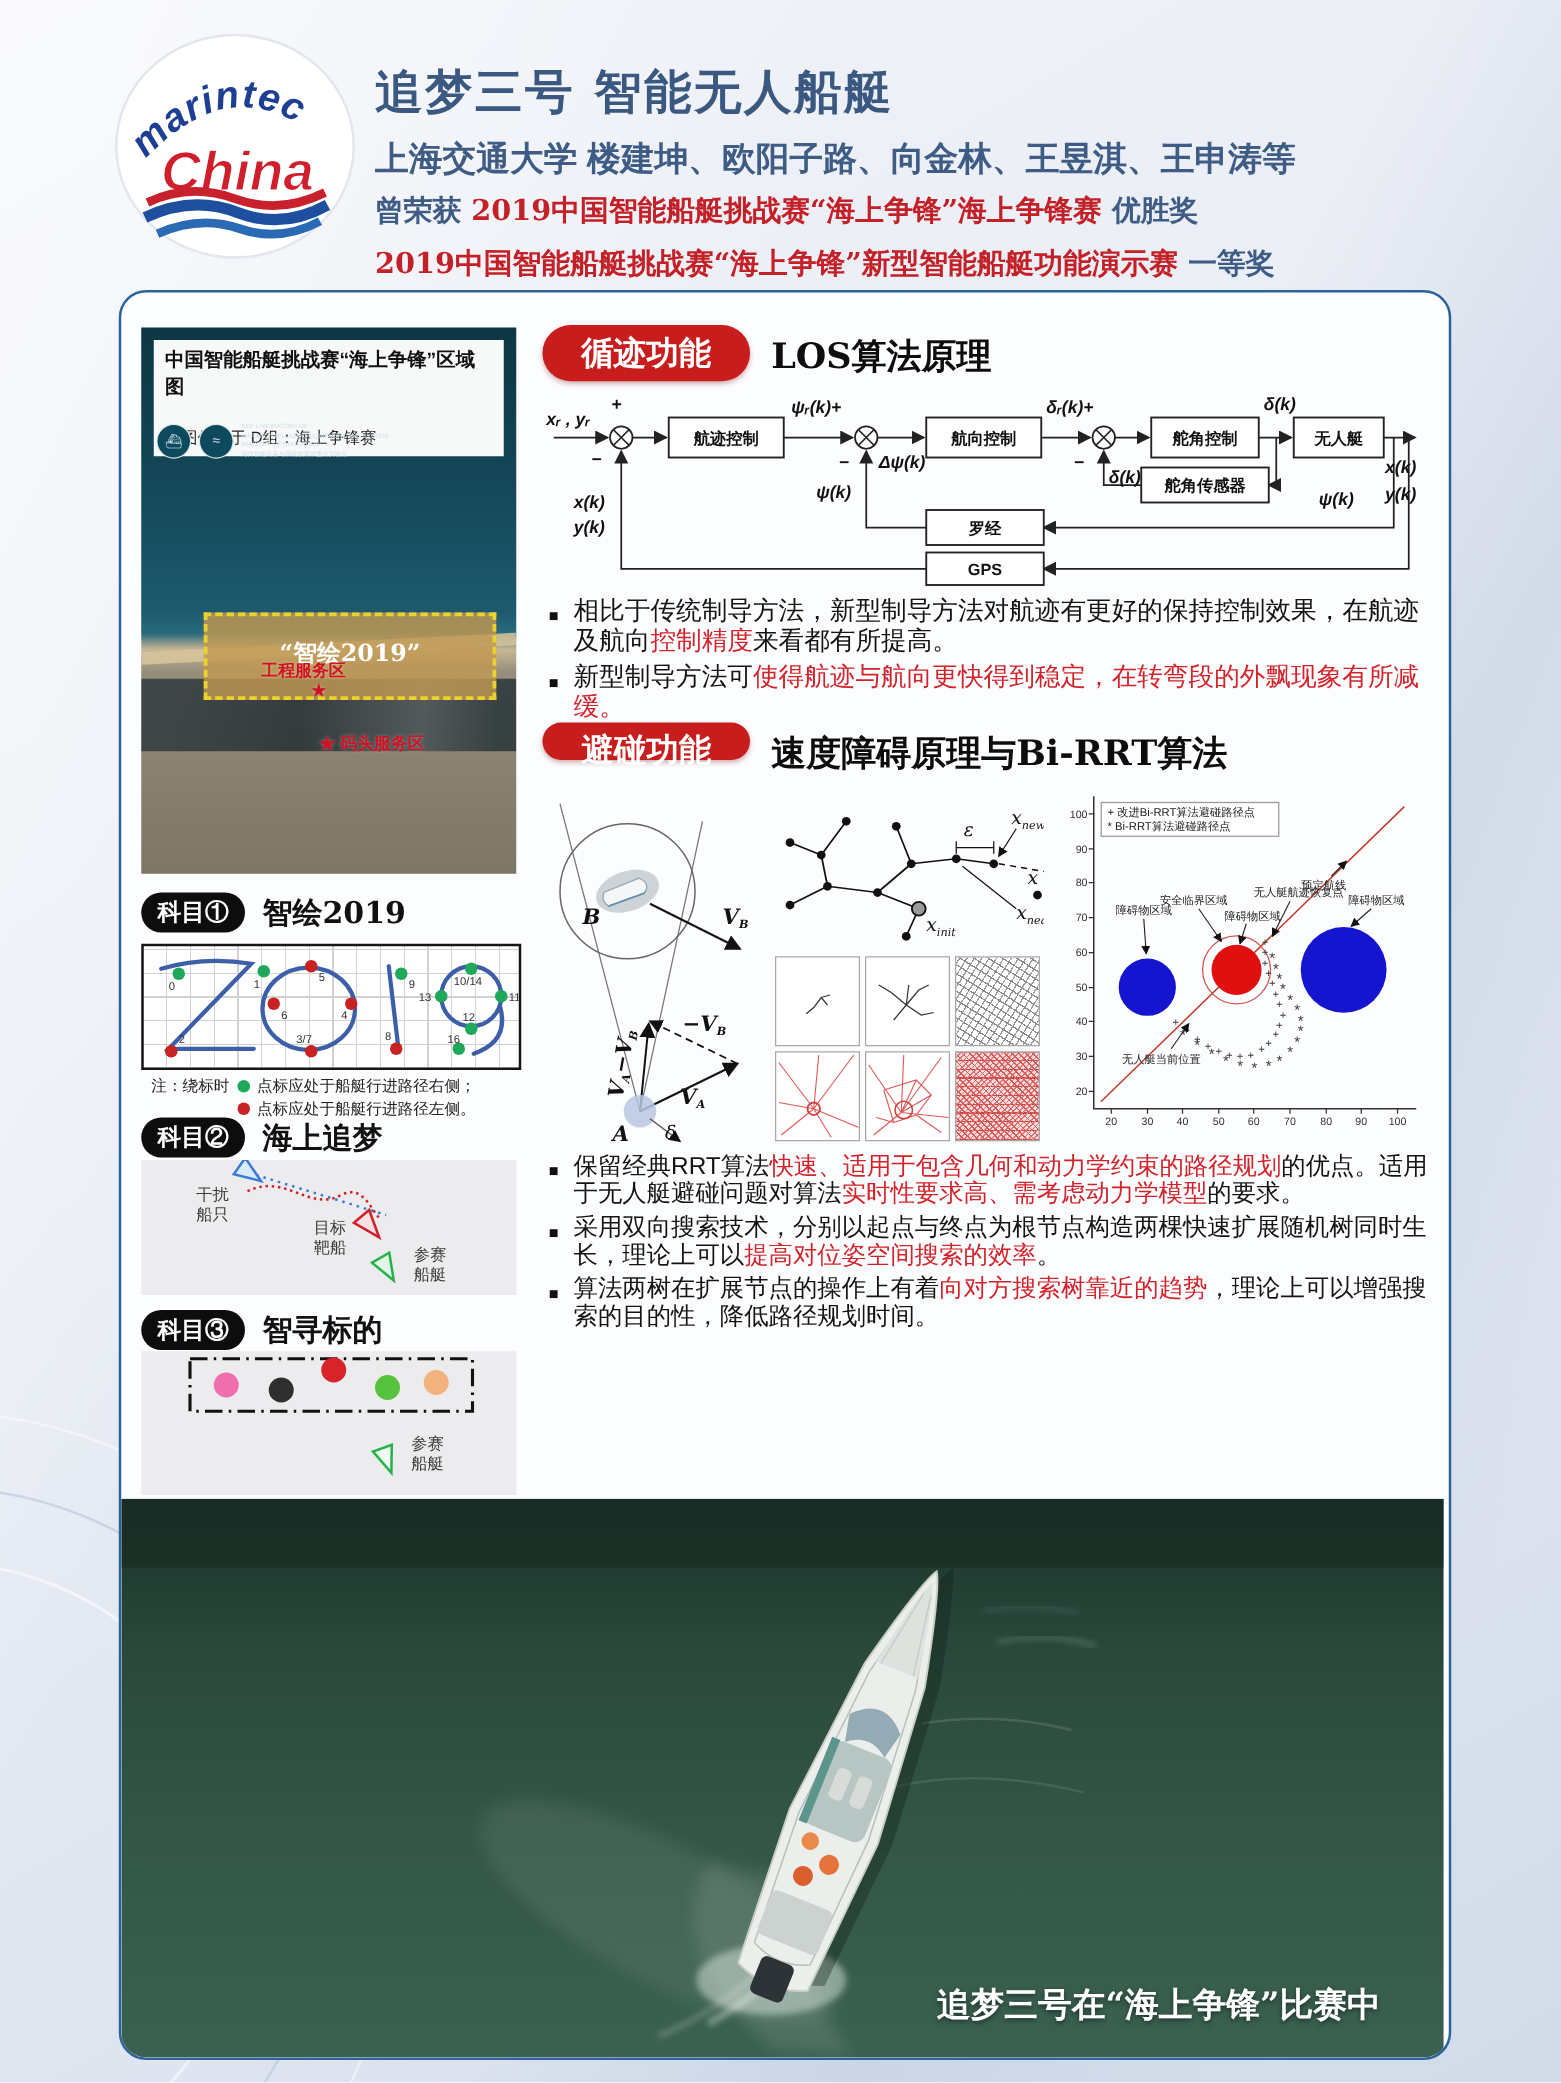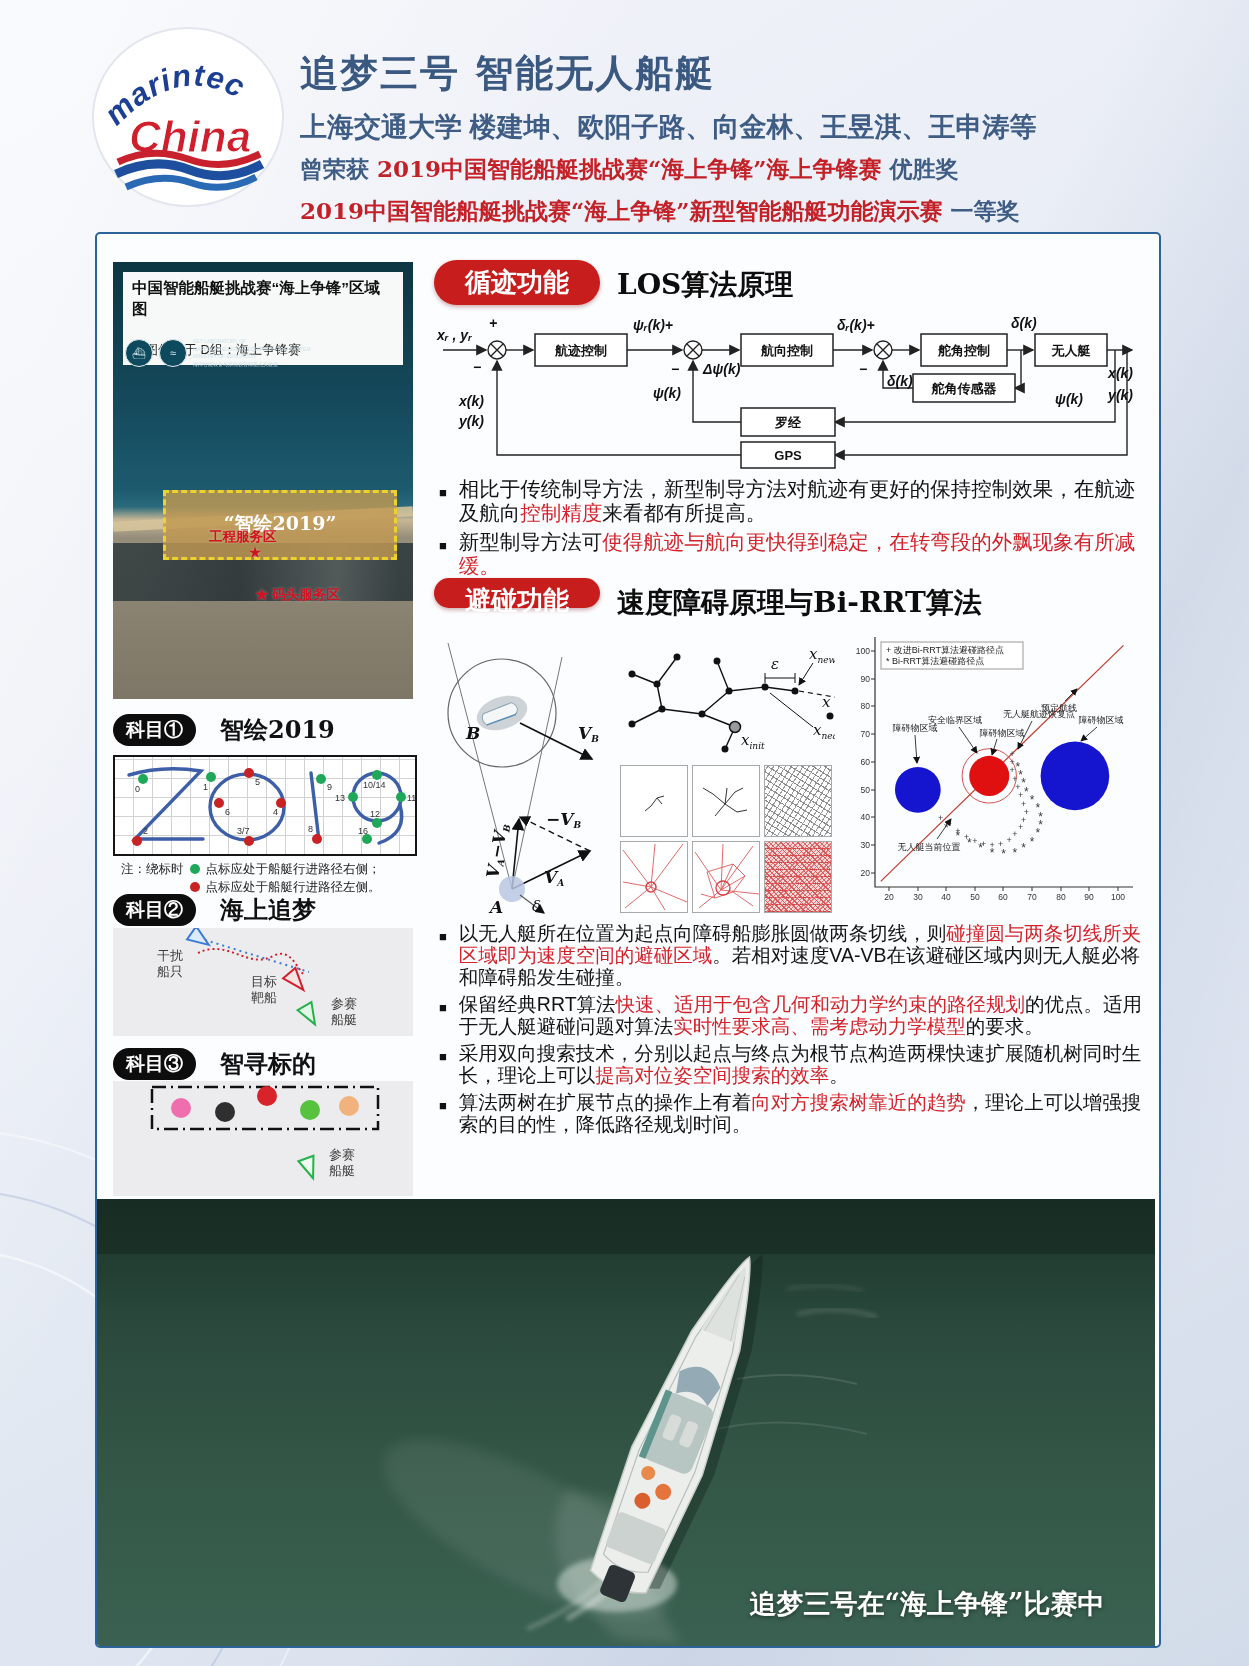--- a/index.html
+++ b/index.html
@@ -12,42 +12,42 @@
     linear-gradient(115deg,rgba(255,255,255,.55) 6%,rgba(255,255,255,0) 34%)}
   
   .logo{left:92px;top:26px;width:192px;height:182px}
   .htext{left:300px;top:48px;width:880px;text-align:left}
   .title{font:bold 38px "DejaVu Serif",serif;color:#3a5880;letter-spacing:2px}
   .authors{margin-top:10px;font:bold 27px "Liberation Sans",sans-serif;color:#3e5c84}
   .award{margin-top:7px;font:bold 23px "DejaVu Serif",serif;color:#3e5c84;line-height:1.5}
   .award .red{color:#c32127}
   
   .panel{left:95px;top:232px;width:1062px;height:1412px;border:2.5px solid #2d639b;
-    border-radius:5px;background:#fcfdff;overflow:hidden}
+    border-radius:22px;background:#fcfdff;overflow:hidden}
   
   .map{left:16px;top:28px;width:300px;height:437px;overflow:hidden;background:
     linear-gradient(180deg,#0d3642 0%,#14485a 30%,#1d5a6e 52%,#2a6a7c 56%,#c7b795 59%,#968e7b 63%,#8a8270 80%,#7d7666 100%)}
   .map .harbor{position:absolute;left:0;top:281px;width:100%;height:58px;opacity:.75;
     background:linear-gradient(90deg,#233036 8%,#15222a 42%,#3d4a50 75%,#1b2a31 95%)}
   .map .beach{position:absolute;left:0;top:252px;width:100%;height:10px;background:#d7c59b;opacity:.85;transform:rotate(-3deg)}
   .mbanner{position:absolute;left:10px;top:10px;right:10px;background:rgba(255,255,255,.97);padding:6px 9px}
   .mb1{font:bold 15.5px "Liberation Sans",sans-serif;color:#111}
   .mb2{font:13px "Liberation Sans",sans-serif;color:#222;margin-top:21px}
   .mlogos{position:absolute;left:12px;top:76px;display:flex;gap:6px;align-items:center}
   .mcirc{width:26px;height:26px;border-radius:50%;border:1.5px solid #dfe9ec;background:#0e4a5e;display:flex;align-items:center;justify-content:center;color:#cfe3ea;font-size:11px}
   .mlabtext{font:5px "Liberation Sans",sans-serif;color:#cfe0e6;line-height:1.5;width:160px}
   .zred{position:absolute;left:58px;top:98px;width:218px;height:124px;border:3px dashed #d2172c;
     background:rgba(122,28,52,.55);color:#fff;text-align:center;font:bold 18px "DejaVu Serif",serif}
   .zred div{margin-top:2px}
   .zred .zin{padding-top:40px}
   .zyel{position:absolute;left:50px;top:228px;width:228px;height:64px;border:3px dashed #ecd22e;
     background:rgba(193,152,82,.82);color:#fff;text-align:center;font:bold 19px "DejaVu Serif",serif;line-height:60px}
   .poi{position:absolute;color:#cf1322;font:bold 13.5px "Liberation Sans",sans-serif;text-shadow:0 0 3px rgba(255,255,255,.35)}
   
-  .srow{position:absolute;left:16px;display:flex;gap:24px;align-items:center;height:34px}
+  .srow{position:absolute;left:16px;display:flex;gap:14px;align-items:center;height:34px}
   .badge{background:#0d0d0d;color:#fff;border-radius:17px;padding:3px 13px;font:bold 19px "Liberation Sans",sans-serif}
   .stitle{font:bold 24px "DejaVu Serif",serif;color:#111}
   .f19{left:16px;top:521px;width:300px;height:97px;border:2px solid #151515;background:#fff;background-image:
     repeating-linear-gradient(0deg,transparent 0 18px,#d2d2d2 18px 19px),
     repeating-linear-gradient(90deg,transparent 0 18px,#d2d2d2 18px 19px)}
   .leg{left:24px;top:626px;font:12.5px "Liberation Sans",sans-serif;color:#222;line-height:1.45}
   .dotg,.dotr{display:inline-block;width:10px;height:10px;border-radius:50%;margin:0 6px -1px 6px}
   .dotg{background:#1fa859}.dotr{background:#c92222}
   .graybox{position:absolute;left:16px;width:300px;background:#ececee}
   
@@ -521,25 +521,20 @@
           <text class="plab" x="222" y="82" text-anchor="middle">预定航线</text>
           <text class="plab" x="264" y="94" text-anchor="middle">障碍物区域</text>
           <text class="plab" x="92" y="221" text-anchor="middle">无人艇当前位置</text>
         </g>
       </svg>
     </div>
 
     <div class="bullets bl2">
       <div class="bullet">
           <div>
-        <span>以无人艇所在位置为起点向障碍船膨胀圆做两条切线，则</span><span class="red">碰撞圆与两条切线所夹区域即为速度空间的避碰区域</span><span>。若相对速度VA-VB在该避碰区域内则无人艇必将和障碍船发生碰撞。</span>
-      </div>
-        </div>
-      <div class="bullet">
-          <div>
         <span>保留经典RRT算法</span><span class="red">快速、适用于包含几何和动力学约束的路径规划</span><span>的优点。适用于无人艇避碰问题对算法</span><span class="red">实时性要求高、需考虑动力学模型</span><span>的要求。</span>
       </div>
         </div>
       <div class="bullet">
           <div>
         <span>采用双向搜索技术，分别以起点与终点为根节点构造两棵快速扩展随机树同时生长，理论上可以</span><span class="red">提高对位姿空间搜索的效率</span><span>。</span>
       </div>
         </div>
       <div class="bullet">
           <div>

